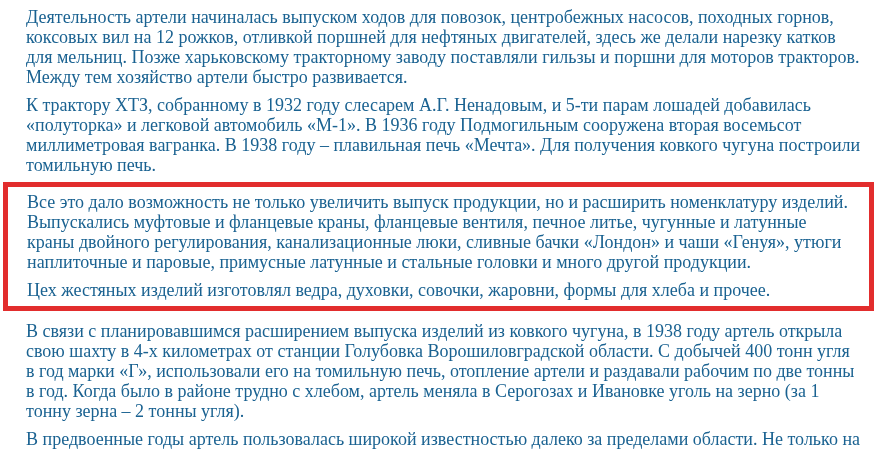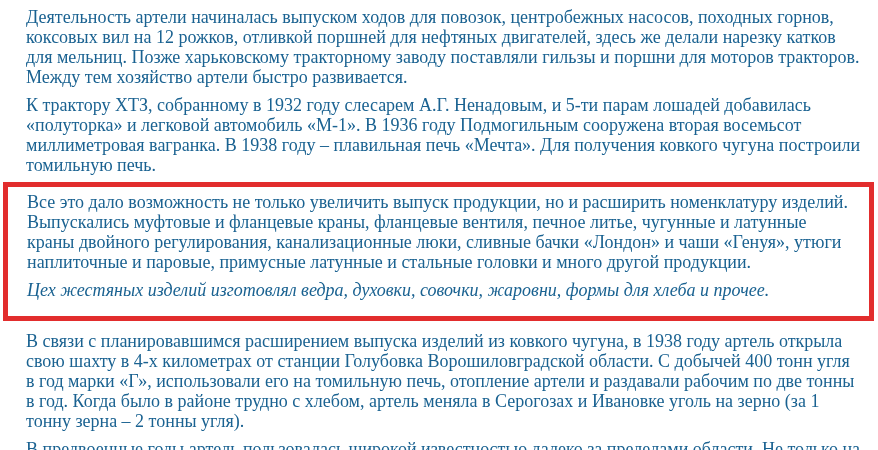--- a/index.html
+++ b/index.html
@@ -23,22 +23,21 @@
   .page p {
     margin: 0 0 8px 0;
     text-align: left;
   }
   .highlight-box {
     border: 5px solid var(--highlight-color, #e22d2d);
     margin: -1px -12px 10px -23px;
     padding: 5px 12px 2px 19px;
   }
   .highlight-box p:last-child {
-    margin-bottom: 14px;
-    font-style: italic;
+    margin-bottom: 4px;
   }
 </style>
 </head>
 <body>
 
 <div class="page">
   <p>Деятельность артели начиналась выпуском ходов для повозок, центробежных насосов, походных горнов, коксовых вил на 12 рожков, отливкой поршней для нефтяных двигателей, здесь же делали нарезку катков для мельниц. Позже харьковскому тракторному заводу поставляли гильзы и поршни для моторов тракторов. Между тем хозяйство артели быстро развивается.</p>
   <p>К трактору ХТЗ, собранному в 1932 году слесарем А.Г. Ненадовым, и 5-ти парам лошадей добавилась «полуторка» и легковой автомобиль «М-1». В 1936 году Подмогильным сооружена вторая восемьсот миллиметровая вагранка. В 1938 году – плавильная печь «Мечта». Для получения ковкого чугуна построили томильную печь.</p>
 
   <div class="highlight-box">

